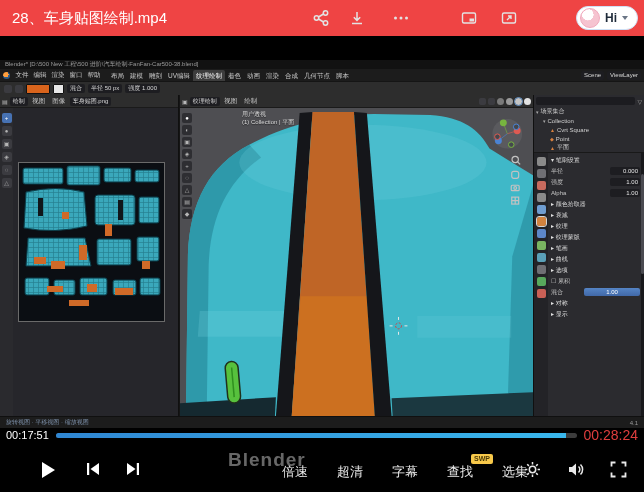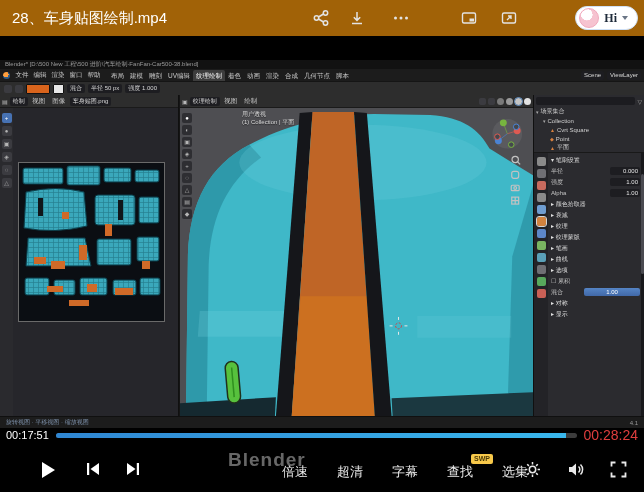--- a/index.html
+++ b/index.html
@@ -1,25 +1,25 @@
 <!DOCTYPE html>
 <html><head>
 <meta charset="utf-8">
 <style>
   html,body{margin:0;padding:0;width:644px;height:492px;background:#000;overflow:hidden;
     font-family:"Liberation Sans","DejaVu Sans",sans-serif;}
   
-  .topbar{position:absolute;top:0;left:0;right:0;height:36px;background:#a16207;}
+  .topbar{position:absolute;top:0;left:0;right:0;height:36px;background:#ef4444;}
   .vtitle{position:absolute;left:12px;top:9px;font-size:15px;color:#fff;white-space:nowrap;}
   .tb-ic{position:absolute;top:9px;width:18px;height:18px;color:#e3e3e3;cursor:pointer;}
   .pill{position:absolute;right:6px;top:6px;height:24px;border-radius:13px;background:#fff;
     display:flex;align-items:center;gap:5px;padding:0 9px 0 3px;border:1px solid #cfe0f5;box-sizing:border-box;}
   .avatar{width:18px;height:18px;border-radius:50%;border:1px solid #f0a8bc;
     background:radial-gradient(circle at 38% 32%,#ffffff 0 34%,#f6c3d0 35% 100%);}
-  .hi{font-size:12px;font-weight:700;color:#1f2b3a;font-family:Liberation Serif, serif;}
+  .hi{font-size:12px;font-weight:700;color:#1f2b3a;}
   .chev{width:0;height:0;border-left:3.5px solid transparent;border-right:3.5px solid transparent;border-top:4px solid #6b7686;}
   
   .blender{position:absolute;top:60px;left:0;width:644px;height:368px;background:#1f1f1f;
     display:flex;flex-direction:column;font-size:6px;}
   .b-title{height:9px;background:#121212;color:#9a9a9a;font-size:6px;line-height:9px;padding-left:5px;
     white-space:nowrap;overflow:hidden;}
   .b-menu{height:12px;background:#1c1c1c;display:flex;align-items:center;padding:0 3px;color:#c9c9c9;}
   .blogo{width:7px;height:7px;border-radius:50%;background:radial-gradient(circle at 40% 35%,#ff9f3e 0 45%,#2d5a87 46% 100%);margin-right:3px;flex:none;}
   .menu-list,.ws-list{display:flex;align-items:center;}
   .mi{padding:0 2.5px;font-size:6.5px;white-space:nowrap;cursor:pointer;}

